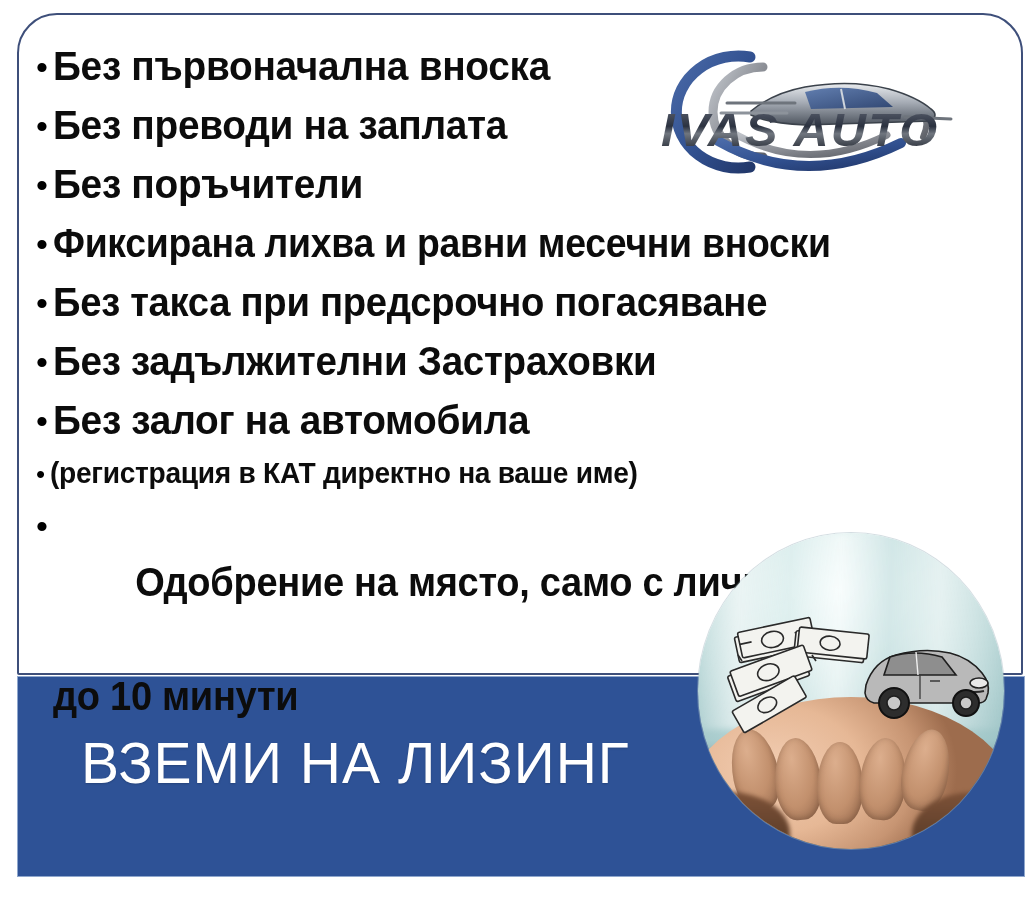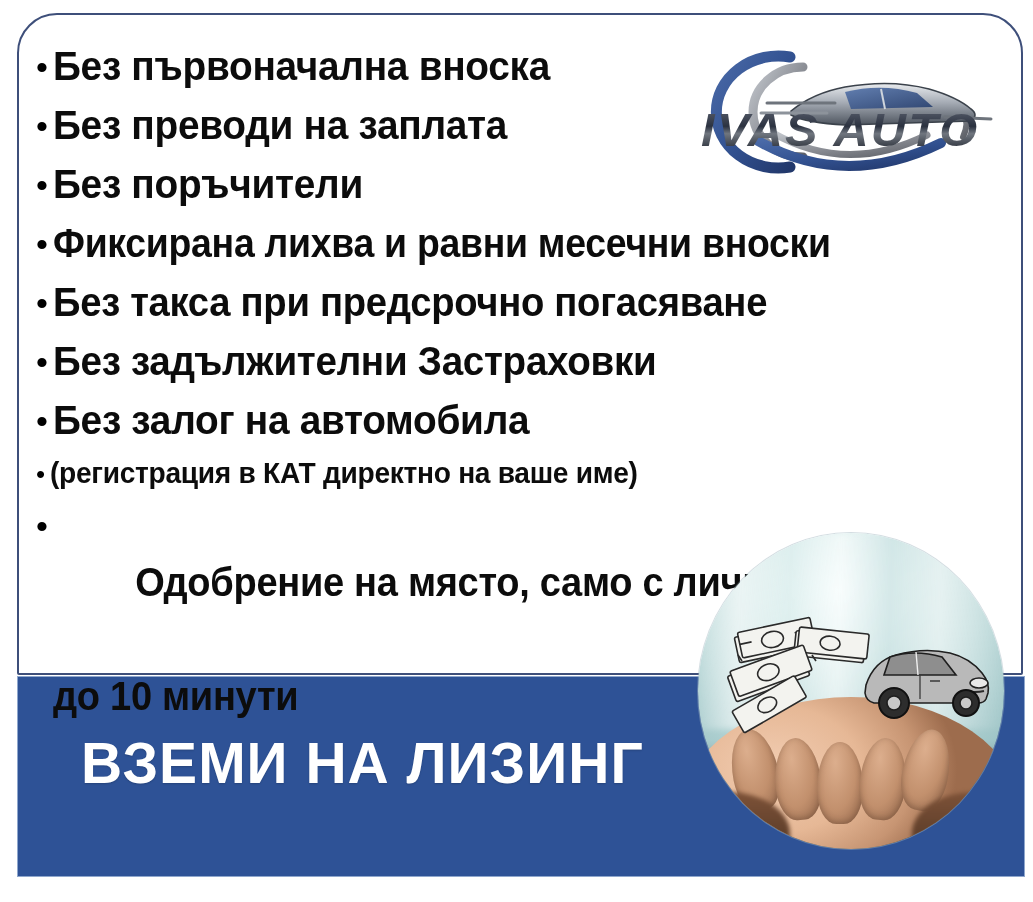--- a/index.html
+++ b/index.html
@@ -144,33 +144,33 @@
   
   #banner{
     position:absolute;left:17px;top:676px;width:1008px;height:201px;
     background:#2e5296;
     border:1px solid #8fa7cd;
     box-sizing:border-box;
     overflow:hidden;
   }
   #banner-label{
     position:absolute;left:63px;top:55px;
-    color:#ffffff;font-weight:bold;
+    color:#ffffff;font-weight:normal;
     font-size:57px;line-height:62px;letter-spacing:1px;
     white-space:nowrap;
     transform:scaleX(1.0);
     transform-origin:left center;
     text-shadow:0 1px 2px rgba(0,0,0,.18);
   }
   
   #photo-circle{z-index:5;}
   #banner{z-index:2;}
   #card{z-index:1;}
   #bullets{z-index:3;}
-  #logo{z-index:3;margin-left:40px;}
+  #logo{z-index:3;}
 </style>
 </head>
 <body>
 
 <div id="advert">
 
   <div id="card"></div>
 
   <div id="bullets">
 

